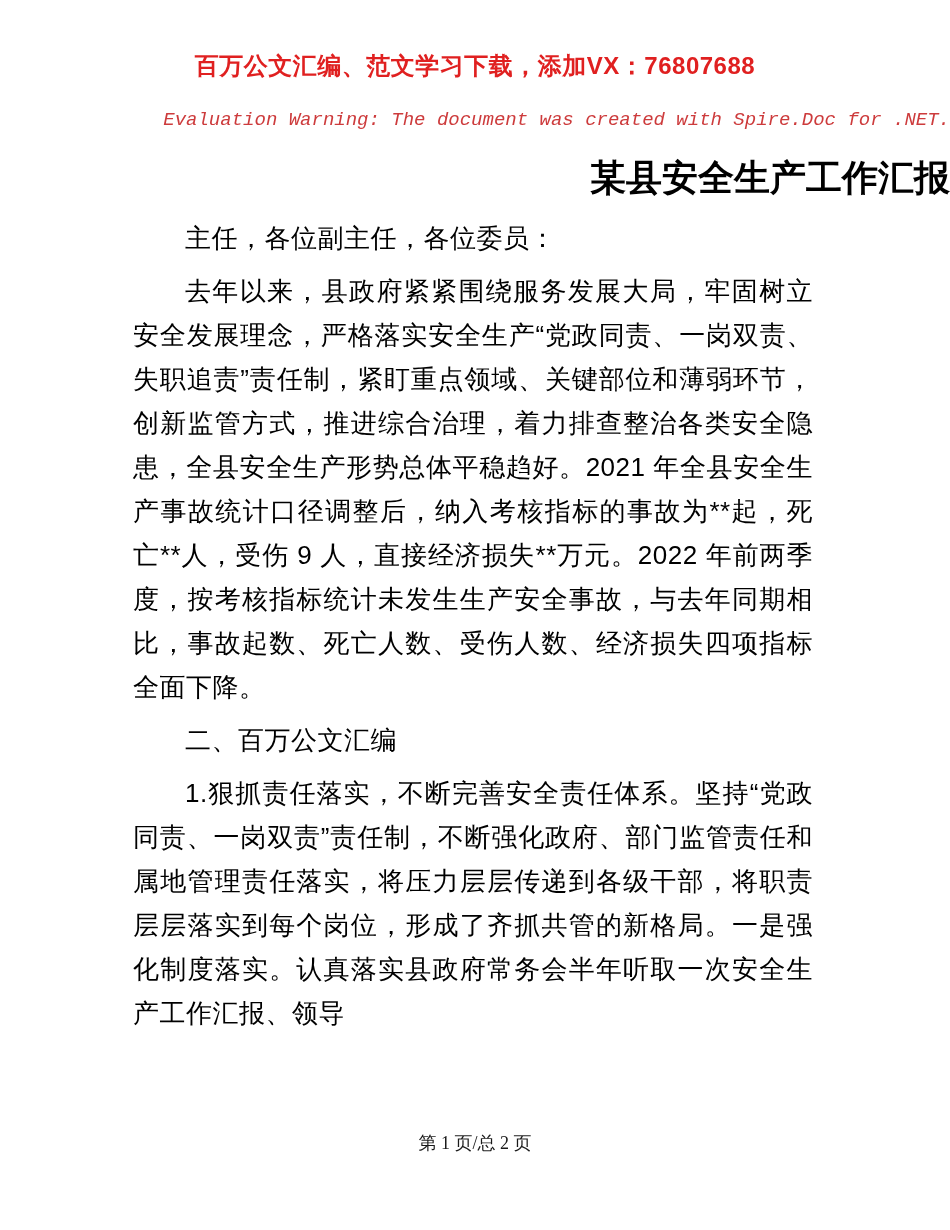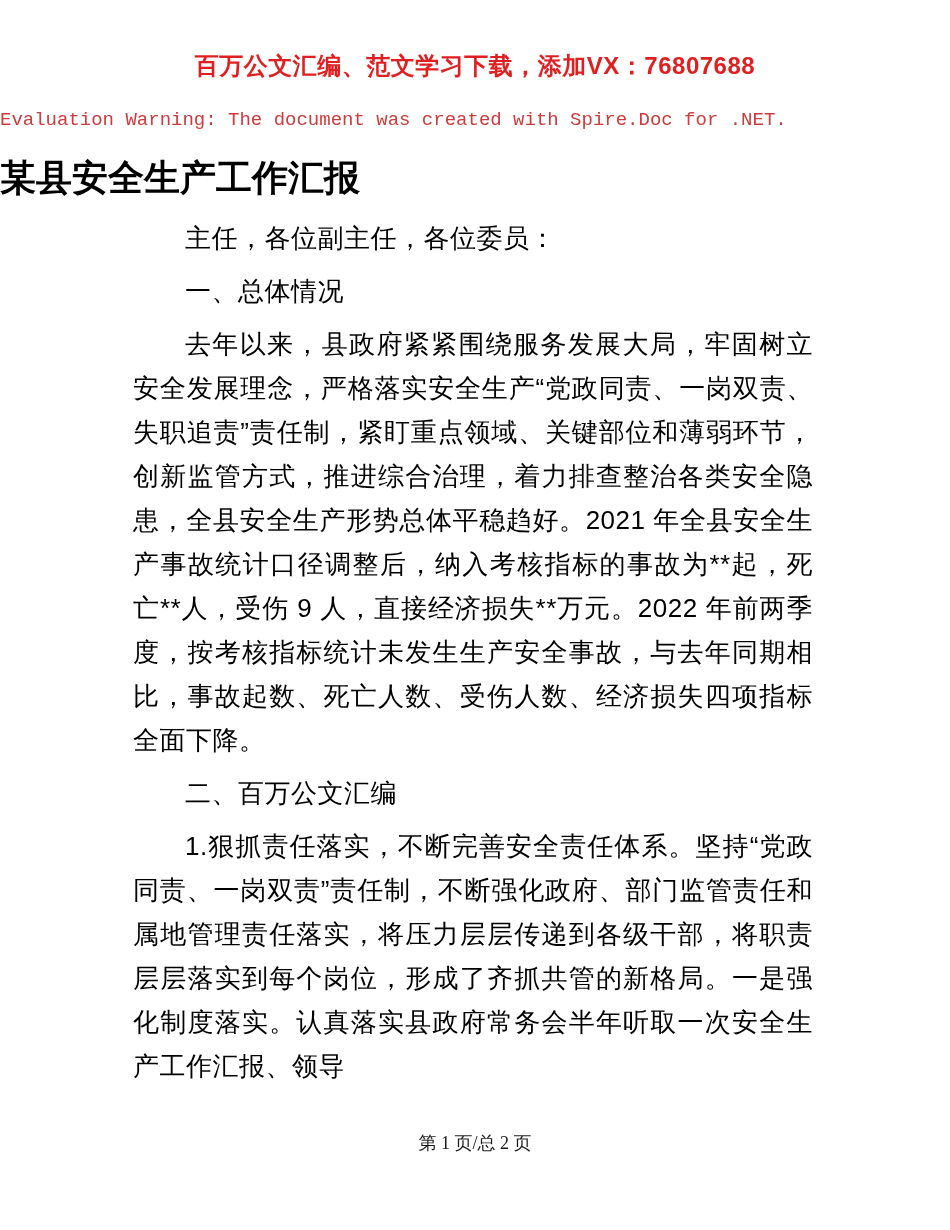--- a/index.html
+++ b/index.html
@@ -17,30 +17,31 @@
     margin: 0;
     text-align: center;
     font-size: 24px;
     line-height: 28px;
     font-weight: bold;
     color: #e02020;
     letter-spacing: 0.5px;
   }
   .eval-warning {
     margin: 28px 0 0 0;
-    text-align: left;
+    text-align: right;
     font-family: "Liberation Mono", "DejaVu Sans Mono", monospace;
     font-size: 19px;
     line-height: 24px;
     font-weight: normal;
     color: #cd3b3c;
+    font-style: italic;
   }
   .doc-title {
     margin: 24px 0 0 0;
-    text-align: left;
+    text-align: right;
     font-size: 36px;
     line-height: 44px;
     font-weight: bold;
     color: #000000;
   }
   .content {
     margin: 16px 137px 0 133px;
   }
   .content p {
     margin: 9px 0 0 0;
@@ -70,21 +71,20 @@
 <div class="page">
 
   <p class="promo">百万公文汇编、范文学习下载，添加VX：76807688</p>
 
   <p class="eval-warning">Evaluation Warning: The document was created with Spire.Doc for .NET.</p>
 
   <h1 class="doc-title">某县安全生产工作汇报</h1>
 
   <div class="content">
     <p class="para">主任，各位副主任，各位委员：</p>
-    <p class="heading">一、总体情况</p>
     <p class="para">去年以来，县政府紧紧围绕服务发展大局，牢固树立安全发展理念，严格落实安全生产“党政同责、一岗双责、失职追责”责任制，紧盯重点领域、关键部位和薄弱环节，创新监管方式，推进综合治理，着力排查整治各类安全隐患，全县安全生产形势总体平稳趋好。2021 年全县安全生产事故统计口径调整后，纳入考核指标的事故为**起，死亡**人，受伤 9 人，直接经济损失**万元。2022 年前两季度，按考核指标统计未发生生产安全事故，与去年同期相比，事故起数、死亡人数、受伤人数、经济损失四项指标全面下降。</p>
     <p class="heading">二、百万公文汇编</p>
     <p class="para">1.狠抓责任落实，不断完善安全责任体系。坚持“党政同责、一岗双责”责任制，不断强化政府、部门监管责任和属地管理责任落实，将压力层层传递到各级干部，将职责层层落实到每个岗位，形成了齐抓共管的新格局。一是强化制度落实。认真落实县政府常务会半年听取一次安全生产工作汇报、领导</p>
   </div>
 
   <div class="footer">第 1 页/总 2 页</div>
 
 </div>
 
 </body></html>

